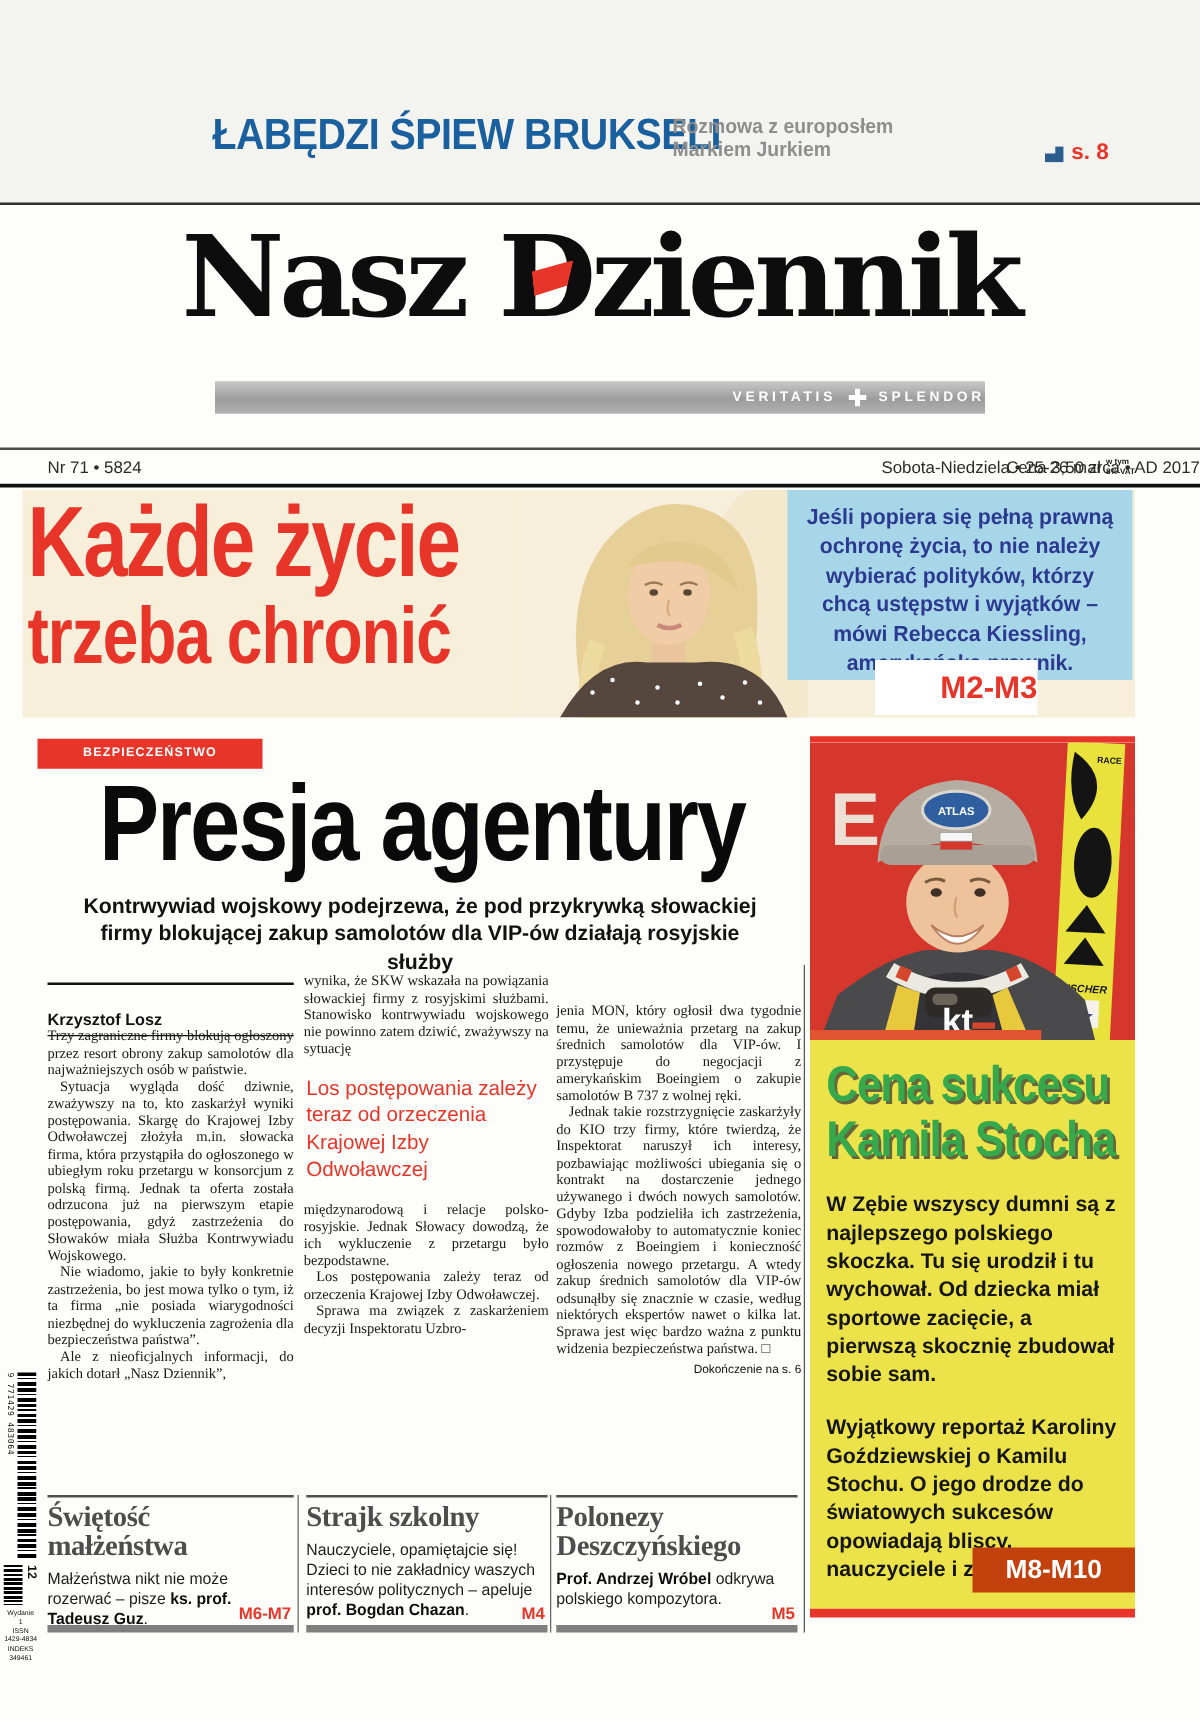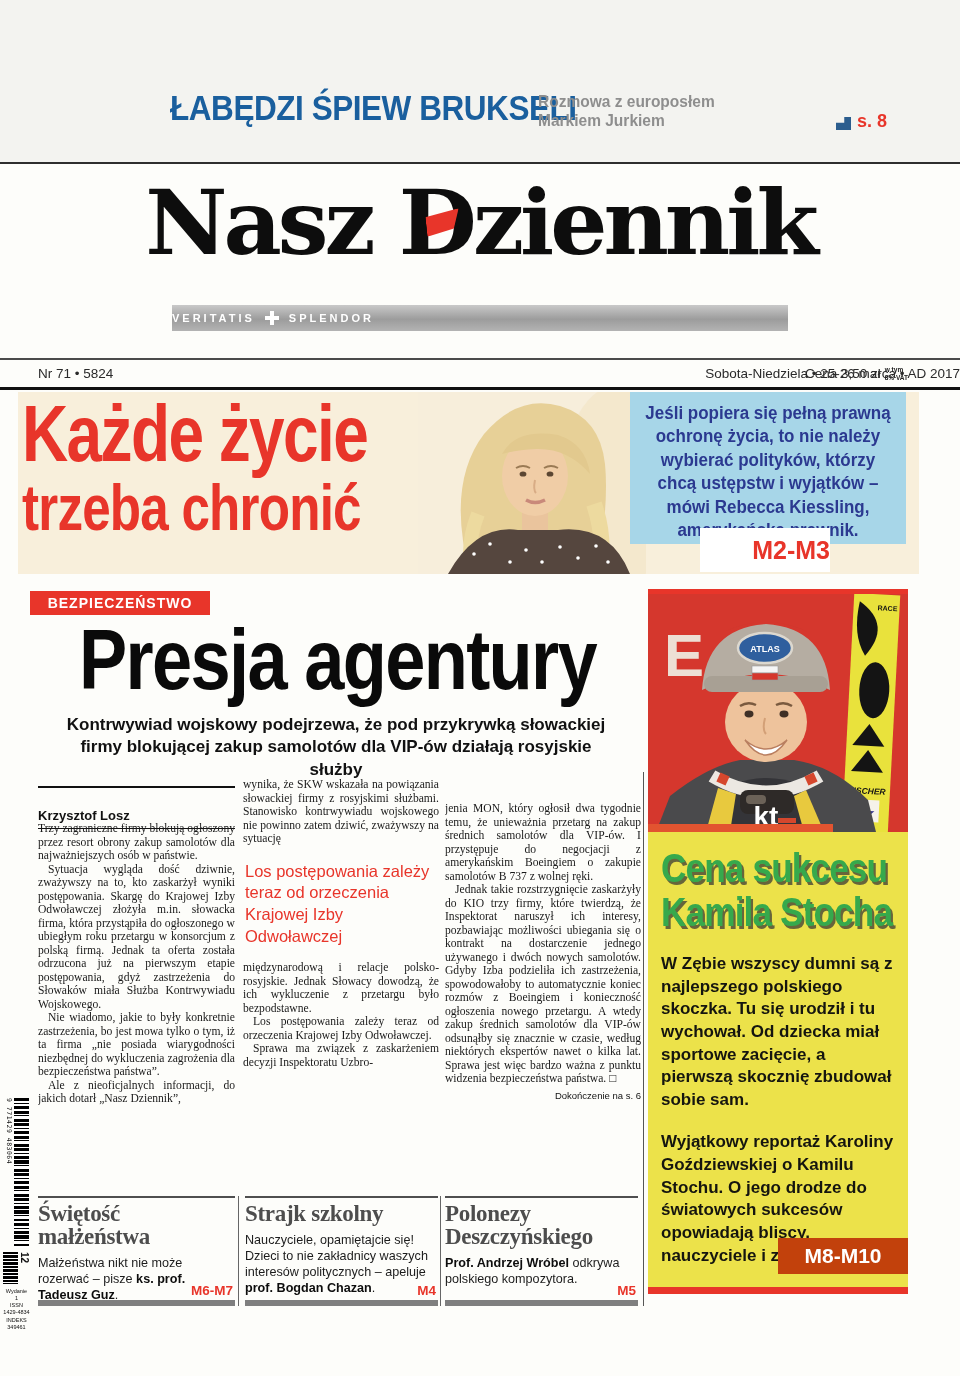--- a/index.html
+++ b/index.html
@@ -19,54 +19,54 @@
   .tb-ref-text{font-size:18px;font-weight:bold;color:#e8352a;line-height:1;}
 
   
   .mast-title{position:absolute;left:0;top:168px;width:960px;margin:0;text-align:center;
               font-family:"DejaVu Serif",serif;font-weight:bold;font-size:90px;color:#0d0d0d;
               letter-spacing:-4px;line-height:1.2;}
   .mast-flag{position:absolute;left:426px;top:210px;width:34px;height:25px;background:#e8352a;
              clip-path:polygon(0 22%,100% 0,80% 78%,0 100%);transform:rotate(-6deg);}
   .motto{position:absolute;left:172px;top:305px;width:616px;height:26px;border-radius:0;
          background:linear-gradient(to bottom,#c9c9c9,#9c9c9c 55%,#b3b3b3);
-         display:flex;align-items:center;justify-content:flex-start;gap:10px;
+         display:flex;align-items:center;justify-content:flex-end;gap:10px;
          color:#fff;font-size:11px;font-weight:bold;letter-spacing:3px;}
   .cross-icon{position:relative;display:inline-block;width:14px;height:14px;}
   .cross-icon::before{content:"";position:absolute;left:5px;top:0;width:4px;height:14px;background:#fff;}
   .cross-icon::after{content:"";position:absolute;left:0;top:5px;width:14px;height:4px;background:#fff;}
 
   
   .rule-thin{position:absolute;left:0;top:358px;width:960px;height:1.5px;background:#4a4a4a;}
   .dateline{position:absolute;left:0;top:363px;width:960px;height:24px;font-size:13.5px;color:#2a2a2a;}
   .dl-issue{position:absolute;left:38px;top:3px;}
   .dl-date{position:absolute;left:0;top:3px;width:960px;text-align:right;}
   .dl-price-wrap{position:absolute;right:52px;top:3px;display:flex;align-items:center;gap:4px;}
   .dl-vat{display:flex;flex-direction:column;font-size:6.5px;font-weight:bold;line-height:1.1;color:#222;}
   .rule-thick{position:absolute;left:0;top:387px;width:960px;height:3px;background:#111;}
 
   
-  .hero{position:absolute;left:18px;top:392px;width:890px;height:182px;background:#f8efdb;padding-left:11px;}
+  .hero{position:absolute;left:18px;top:392px;width:890px;height:182px;background:#f8efdb;}
   .hero-h1{position:absolute;left:4px;top:4px;font-size:80px;font-weight:bold;color:#e8352a;
            line-height:.95;letter-spacing:-2px;transform:scaleX(.8);transform-origin:left top;white-space:nowrap;}
   .hero-h2{position:absolute;left:4px;top:86px;font-size:64px;font-weight:bold;color:#e8352a;
            line-height:.95;letter-spacing:-1px;transform:scaleX(.8);transform-origin:left top;white-space:nowrap;}
   .hero-photo{position:absolute;left:400px;top:0;}
   .quote-box{position:absolute;left:630px;top:392px;width:276px;height:152px;background:#a7d6e8;
              display:flex;align-items:flex-start;justify-content:center;}
   .quote-text{margin:10px 10px 0;font-size:17.5px;line-height:1.34;font-weight:bold;color:#2b3990;
               text-align:center;transform:scaleX(.97);transform-origin:center top;}
   .quote-text b{font-weight:bold;}
   .m23{position:absolute;left:700px;top:528px;width:130px;height:44px;background:#fff;
        display:flex;align-items:center;justify-content:flex-end;
        font-size:25px;font-weight:bold;color:#e8352a;}
 
   
   .kicker{position:absolute;left:30px;top:591px;width:180px;height:24px;background:#e8352a;color:#fff;
-          font-size:14px;font-weight:bold;letter-spacing:1px;text-align:center;line-height:24px;}
+          font-size:10px;font-weight:bold;letter-spacing:1px;text-align:center;line-height:24px;}
   .art-headline{position:absolute;left:30px;top:614px;width:614px;text-align:center;
                 font-size:86px;font-weight:bold;color:#0a0a0a;letter-spacing:-2px;line-height:1.05;
                 transform:scaleX(.84);transform-origin:center top;white-space:nowrap;}
   .art-subhead{position:absolute;left:66px;top:714px;width:540px;text-align:center;
                font-size:17px;font-weight:bold;color:#111;line-height:1.32;}
   .byline{position:absolute;left:38px;top:786px;width:197px;border-top:2.5px solid #111;
           border-bottom:1.5px solid #111;padding:20px 0 5px;font-size:13px;font-weight:bold;color:#111;}
   .col{position:absolute;font-family:"Liberation Serif",serif;font-size:11.6px;line-height:13.5px;
        color:#191919;text-align:justify;overflow:hidden;}
   .col p{margin:0;}

